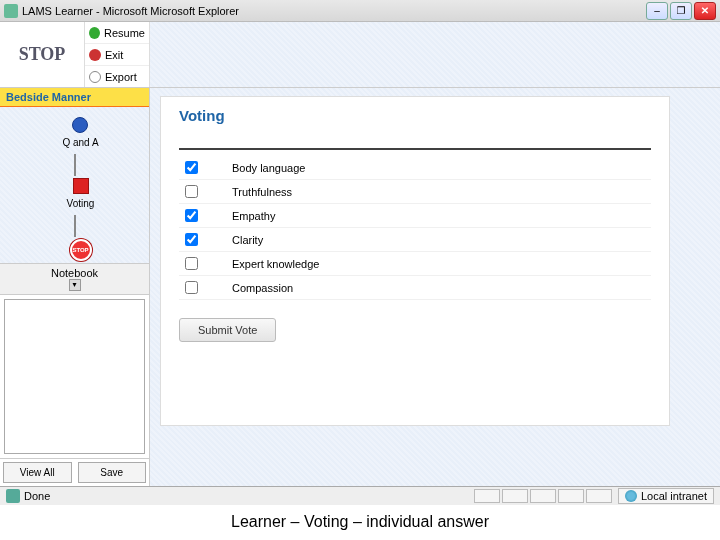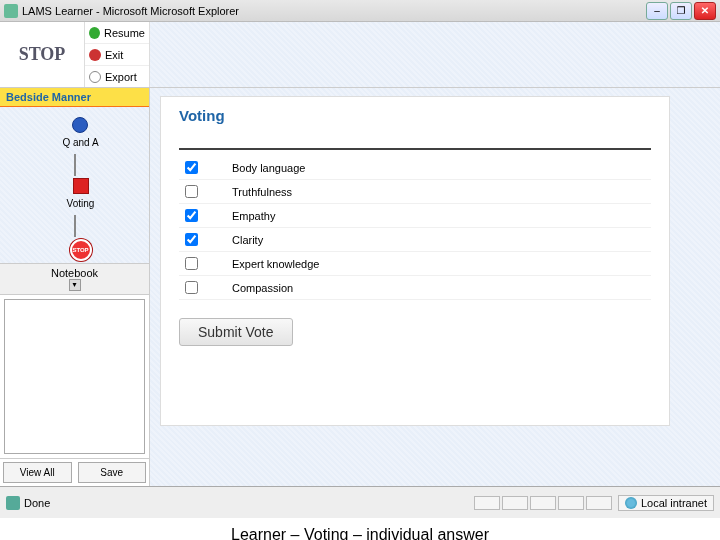--- a/index.html
+++ b/index.html
@@ -42,22 +42,22 @@
   .nb-btns { display:flex; border-top:1px solid #ccc;}
   .nb-btn { flex:1; text-align:center; padding:4px 0; border:1px solid #aaa; margin:3px; background:#f4f4f4; cursor:pointer; font-size:10px;}
   .content { flex:1; background: repeating-linear-gradient(45deg,#eef3fb,#eef3fb 2px,#e8eff9 2px,#e8eff9 4px); padding:8px 10px;}
   .panel { background:#fff; border:1px solid #ddd; width: 510px; min-height: 330px; padding:10px 18px 16px;}
   .panel h2 { color:#1f65a7; font-size:15px; font-weight:bold; margin-bottom:10px;}
   .prompt { font-size:11px; color:#222; margin-bottom:12px; line-height:1.4;}
   .options { border-top:2px solid #404040; padding-top:6px;margin-top:24px;}
   .opt-row { display:flex; align-items:center; padding:5px 0; border-bottom:1px solid #f0f0f0;}
   .opt-row .cb { margin-left:6px; margin-right:34px;}
   .opt-row .lbl { font-size:11px;}
-  .submit-btn { margin-top:18px; padding:5px 18px; background:linear-gradient(#f8f8f8,#e4e4e4); border:1px solid #bbb; border-radius:3px; cursor:pointer; font-size:14px; color:#333;}
-  .statusbar { height:32px; border-top:1px solid #aaa; background:#eee; display:flex; align-items:center; padding:0 6px; font-size:11px;}
+  .submit-btn { margin-top:18px; padding:5px 18px; background:linear-gradient(#f8f8f8,#e4e4e4); border:1px solid #bbb; border-radius:3px; cursor:pointer; font-size:11px; color:#333;}
+  .statusbar { height:19px; border-top:1px solid #aaa; background:#eee; display:flex; align-items:center; padding:0 6px; font-size:11px;}
   .sb-left { flex:1; display:flex; align-items:center; gap:4px;}
   .sb-icon { width:14px;height:14px;background:#5a9; border-radius:2px;}
   .sb-cells { display:flex; gap:2px; margin-right:6px;}
   .sb-cell { width:26px; height:14px; border:1px solid #bbb; background:#f5f5f5;}
   .sb-zone { display:flex; align-items:center; gap:4px; border:1px solid #bbb; padding:0 6px; height:16px; background:#f5f5f5;}
   .sb-zicon { width:12px;height:12px;background:radial-gradient(circle,#6bd 40%,#28a 100%); border-radius:50%;}
   .caption { height:34px; display:flex; align-items:center; justify-content:center; font-size:16px; font-family: Arial,sans-serif;}
 </style>
 </head>
 <body>

